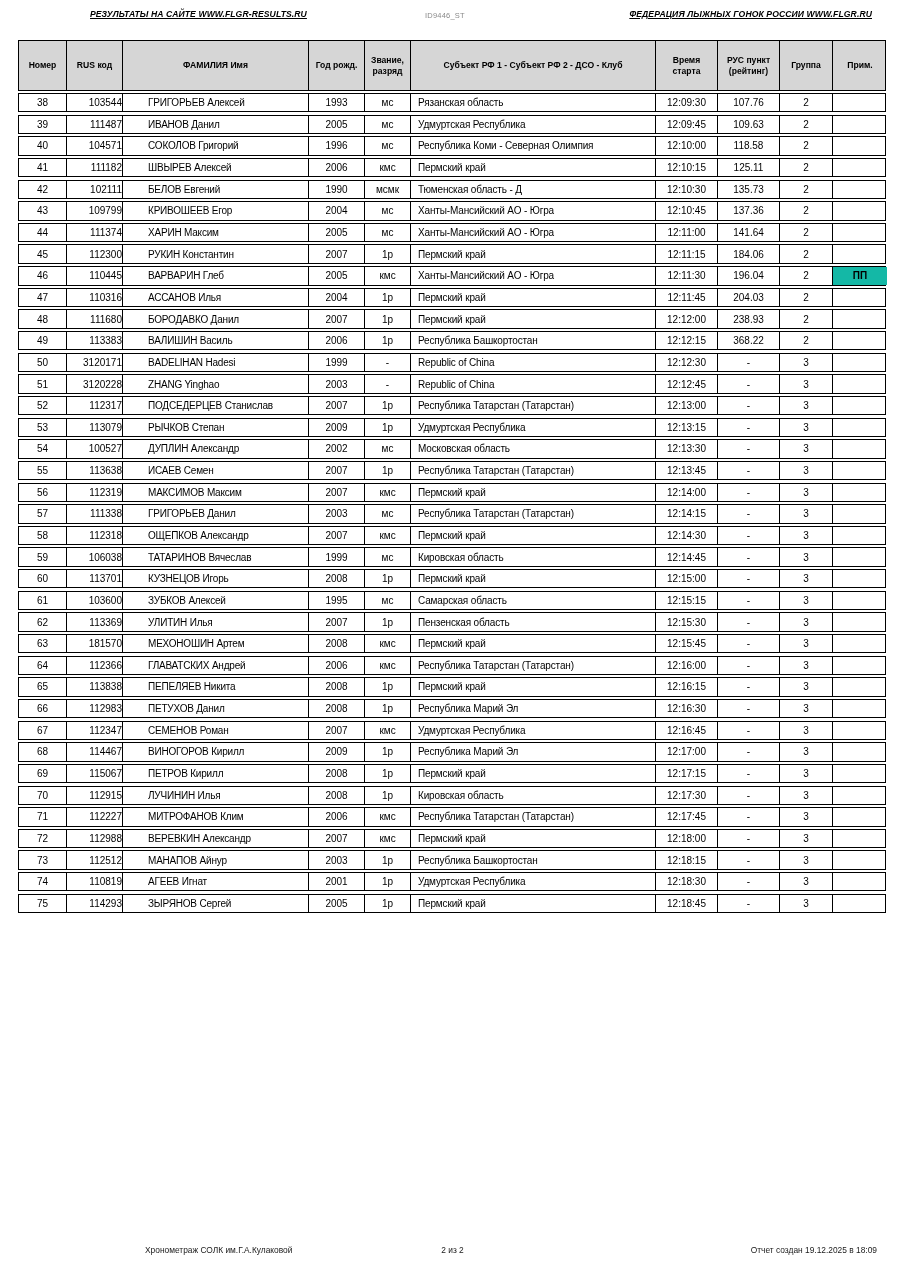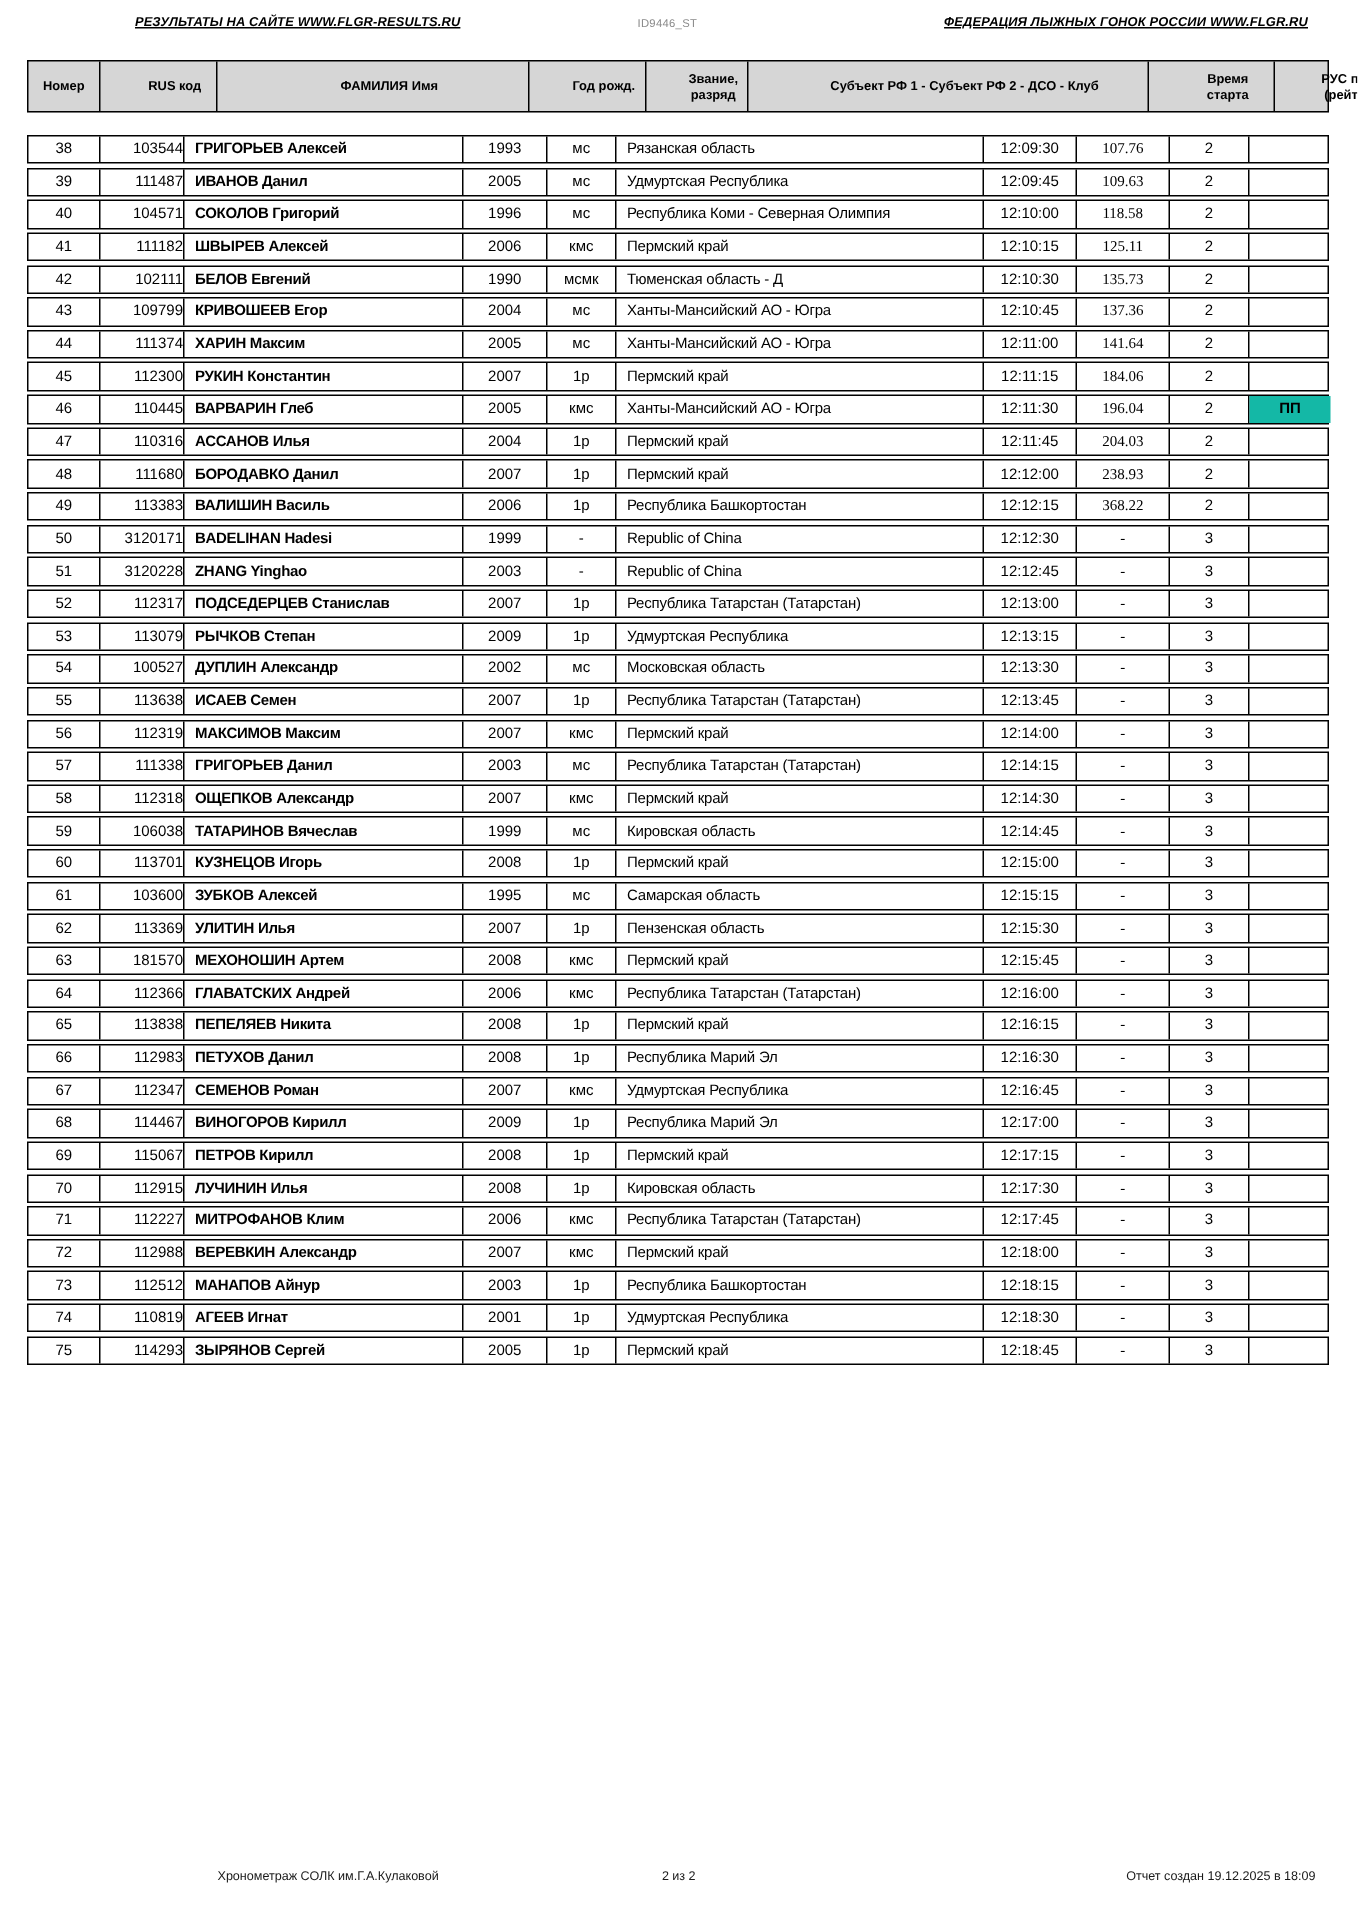--- a/index.html
+++ b/index.html
@@ -29,23 +29,22 @@
   
   .tbl{position:absolute;left:18px;top:40px;width:868px;}
   .grid{
     display:grid;
     grid-template-columns:48px 56px 186px 56px 46px 245px 62px 62px 53px 54px;
     box-sizing:border-box;
   }
   .thead{
     border:1.6px solid #000;
     background:#d6d6d6;
-    height:35px;
-    margin-bottom:15px;
-    gap:22px;
+    height:51px;
+    margin-bottom:2px;
   }
   .thead .hcell{
     display:flex;align-items:center;justify-content:center;
     text-align:center;
     font-size:8.6px;font-weight:bold;line-height:1.2;
     border-right:1px solid #000;
     padding:0 2px;box-sizing:border-box;
   }
   .thead .hcell:last-child{border-right:none;}
   .trow{
@@ -59,26 +58,26 @@
     height:100%;
     display:flex;align-items:center;
     border-right:1px solid #000;
     box-sizing:border-box;
     font-size:10px;
     white-space:nowrap;overflow:hidden;
   }
   .trow .cell:last-child{border-right:none;}
   .c-num{justify-content:center;}
   .c-rus{justify-content:flex-end;padding-right:0;}
-  .c-name{justify-content:flex-start;padding-left:7px;font-weight:bold;font-size:11px;letter-spacing:-0.2px;}
+  .c-name{justify-content:flex-start;padding-left:7px;font-weight:normal;font-size:11px;letter-spacing:-0.2px;margin-left:18px;}
   .c-year{justify-content:center;}
   .c-rank{justify-content:center;font-size:9.5px;}
   .c-region{justify-content:flex-start;padding-left:7px;font-size:9.8px;letter-spacing:-0.15px;}
   .c-time{justify-content:center;}
-  .c-rating{justify-content:center;font-family:Liberation Serif, serif;}
+  .c-rating{justify-content:center;}
   .c-group{justify-content:center;}
   .c-note{justify-content:center;font-weight:bold;font-size:10px;}
   .c-note.hl{background:#ffff00;}
   
   .foot-left{position:absolute;left:145px;top:1245px;font-size:8.4px;color:#1a1a1a;}
   .foot-center{position:absolute;left:0;top:1245px;width:905px;text-align:center;font-size:8.4px;color:#1a1a1a;}
   .foot-right{position:absolute;right:28px;top:1245px;font-size:8.4px;color:#1a1a1a;}
 </style>
 </head>
 <body>

